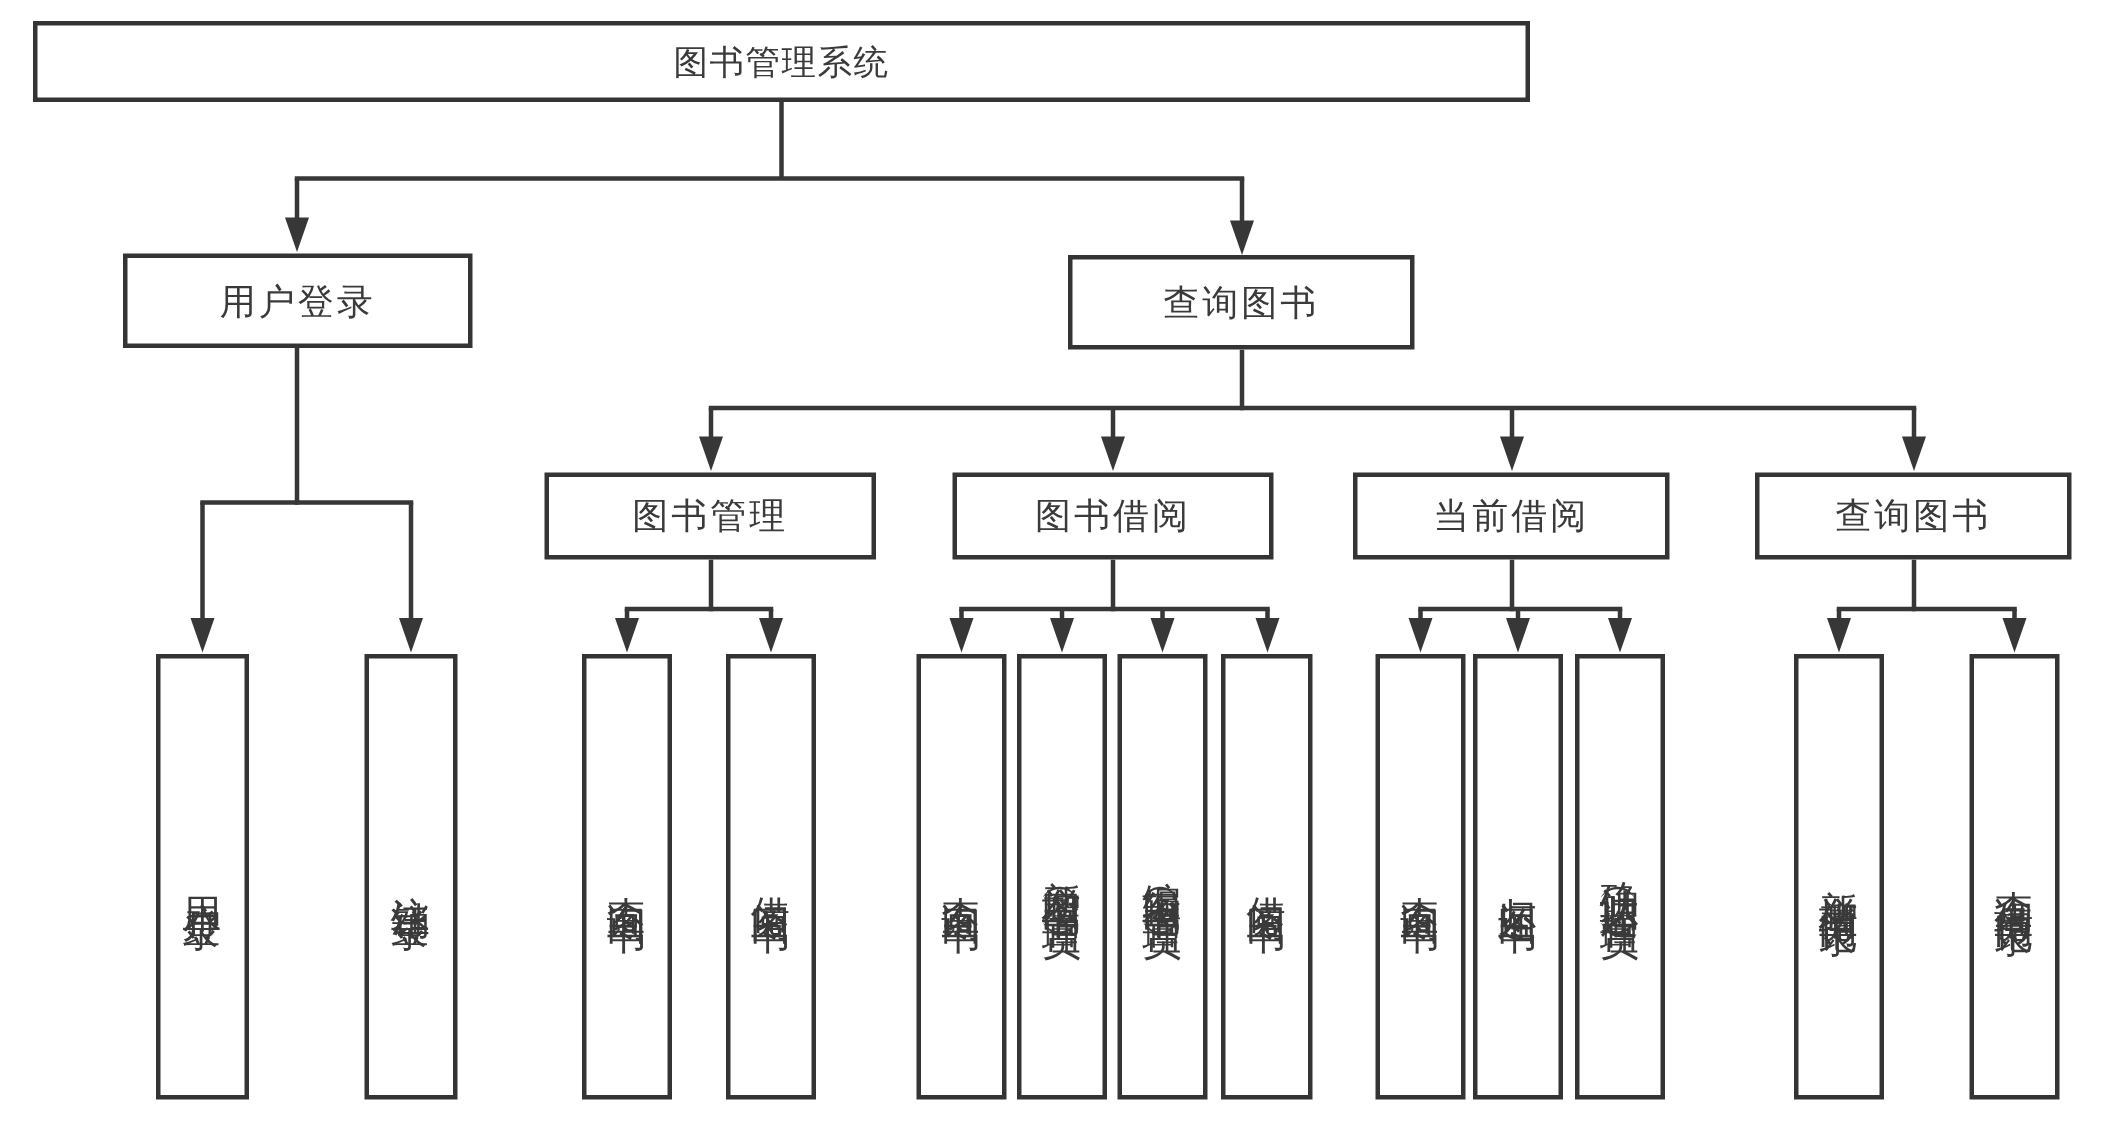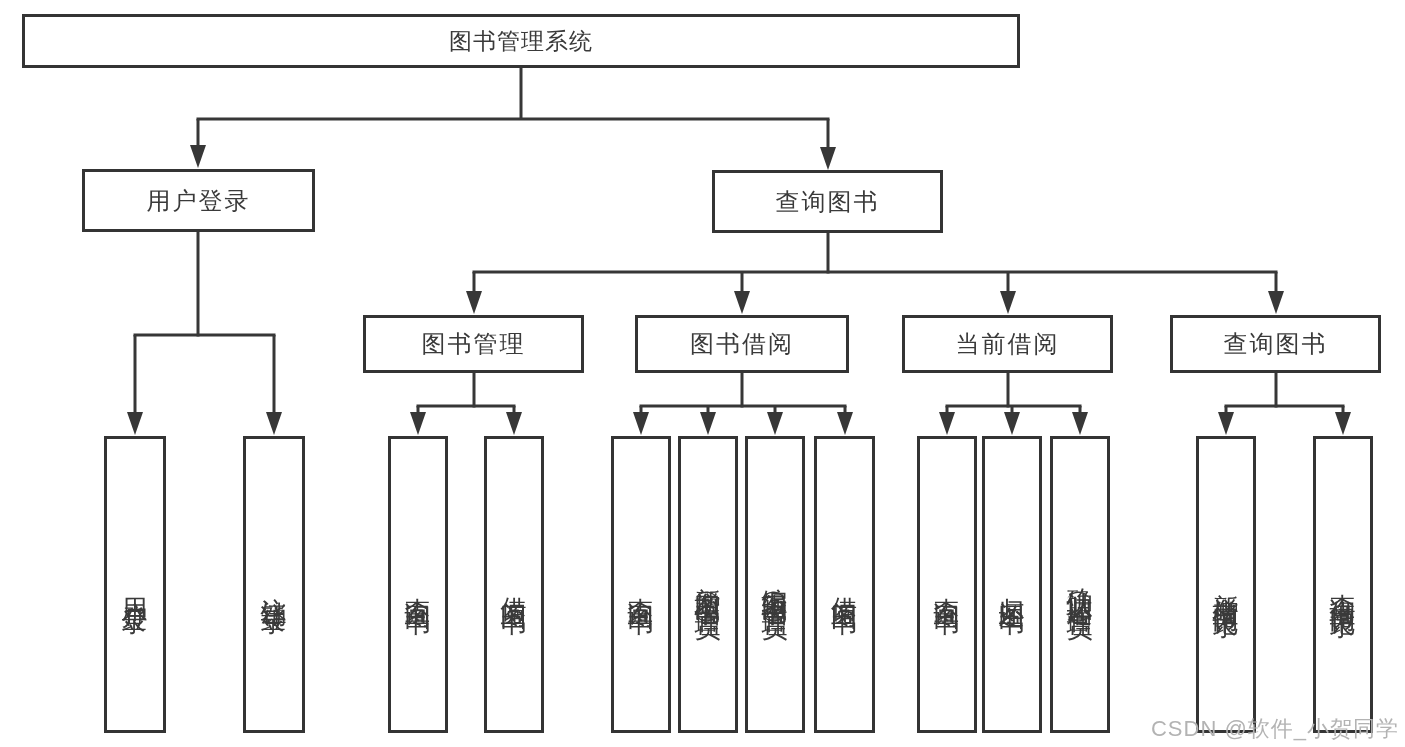--- a/index.html
+++ b/index.html
@@ -169,15 +169,14 @@
     <span>确认归还（管理员）</span>
   </div>
 
   <div class="node leaf" style="left:1196px;top:436px;width:60px;height:297px">
     <span>新增借阅记录</span>
   </div>
   <div class="node leaf" style="left:1313px;top:436px;width:60px;height:297px">
     <span>查询借阅记录</span>
   </div>
 
-  <div class="watermark">CSDN @软件_小贺同学</div>
 
 </div>
 
 </body></html>

